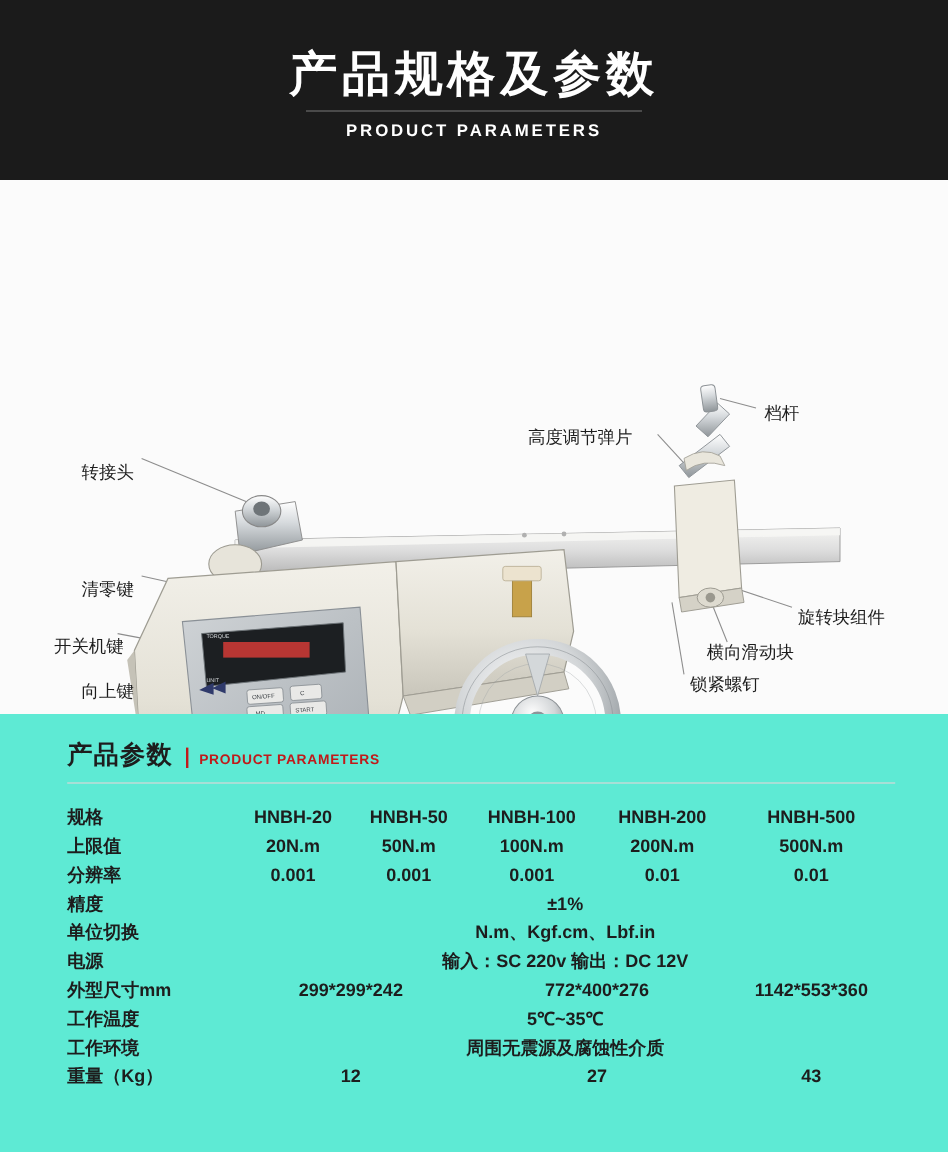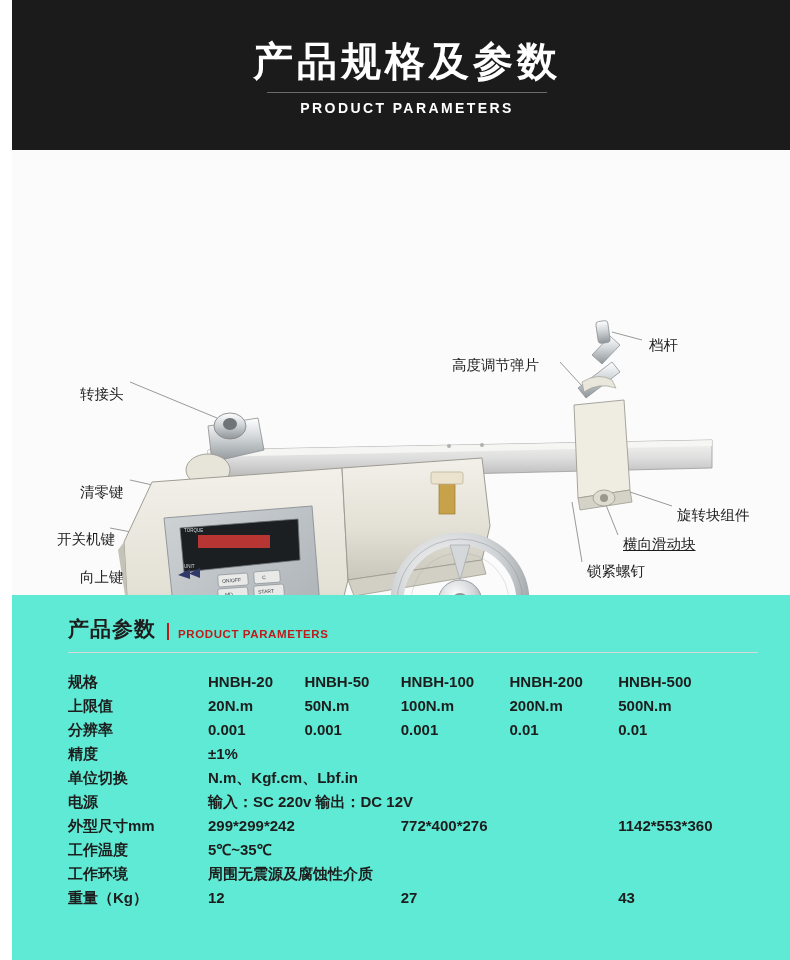--- a/index.html
+++ b/index.html
@@ -11,21 +11,20 @@
     height: 960px;
     background: #ffffff;
     font-family: "Liberation Sans", sans-serif;
     overflow: hidden;
   }
   .page {
     position: relative;
     width: 764px;
     height: 960px;
     background: #ffffff;
-    padding-left: 12px;
   }
 
   
   .header {
     position: relative;
     width: 790px;
     height: 150px;
     background: #1b1b1b;
     text-align: center;
     overflow: hidden;
@@ -139,21 +138,21 @@
     line-height: 24px;
     white-space: nowrap;
     font-weight: bold;
   }
   td.rowlabel {
     width: 140px;
     text-align: left;
     padding-left: 4px;
   }
   td.cell {
-    text-align: left;
+    text-align: center;
   }
 </style>
 </head>
 <body>
 
 <div class="page">
 
   <div class="header">
     <div class="header-title">产品规格及参数</div>
     <div class="header-rule"></div>
@@ -272,21 +271,21 @@
     </svg>
 
     <div class="lbl" style="left:68px; top:237px;">转接头</div>
     <div class="lbl" style="left:68px; top:335px;">清零键</div>
     <div class="lbl" style="left:45px; top:382px;">开关机键</div>
     <div class="lbl" style="left:68px; top:420px;">向上键</div>
 
     <div class="lbl" style="left:440px; top:208px;">高度调节弹片</div>
     <div class="lbl" style="left:637px; top:188px;">档杆</div>
     <div class="lbl" style="left:665px; top:358px;">旋转块组件</div>
-    <div class="lbl" style="left:611px; top:387px;text-decoration:underline;">横向滑动块</div>
+    <div class="lbl" style="left:589px; top:387px;">横向滑动块</div>
     <div class="lbl" style="left:575px; top:414px;">锁紧螺钉</div>
 
   </div>
 
   <div class="params">
     <div class="params-head">
       <span class="cn">产品参数</span>
       <span class="bar"></span>
       <span class="en">PRODUCT PARAMETERS</span>
     </div>

